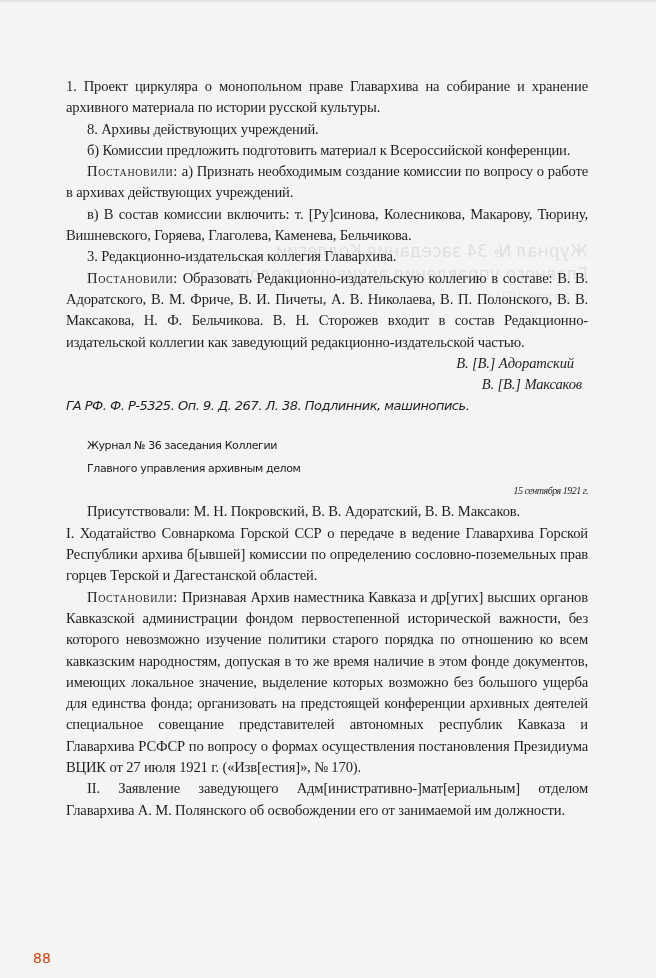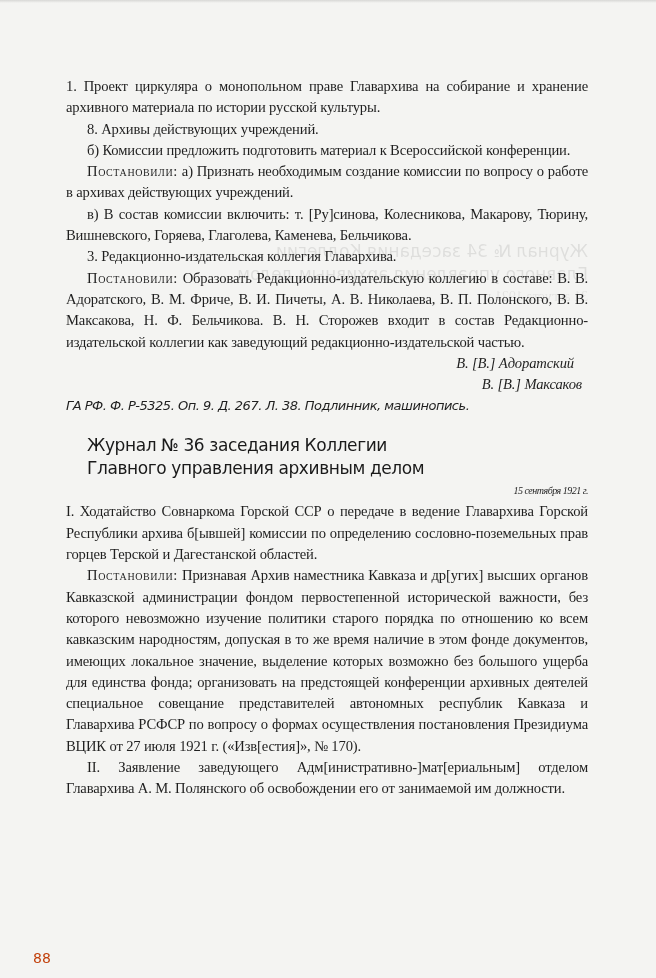--- a/index.html
+++ b/index.html
@@ -29,21 +29,21 @@
     .sig1 { margin-top: 4px; padding-right: 14px; }
     .sig2 { padding-right: 6px; }
     .source {
       margin-top: 30px; font-style: italic;
       font-family: "DejaVu Sans", sans-serif; font-size: 13px;
       letter-spacing: -0.5px;
       text-align: left;
     }
     .heading {
       margin-top: 18px; padding-left: 21px;
-      font-family: "DejaVu Sans", sans-serif; font-size: 17px;
+      font-family: "DejaVu Sans", sans-serif; font-size: 11px;
       line-height: 23px; letter-spacing: -0.4px; color: #1a1a1a;
       text-align: left;
     }
     .date {
       margin-top: 6px; text-align: right; font-style: italic;
       font-family: Liberation Serif, serif; font-size: 10px;
       letter-spacing: -0.5px; padding-right: 0;
     }
     .attendees { margin-top: 6px; }
     .item1 { margin-top: 12px; }
@@ -85,18 +85,19 @@
   <p class="indent"><span class="sc">Постановили:</span><span> Образовать Редакционно-издательскую коллегию в составе: В. В. Адоратского, В. М. Фриче, В. И. Пичеты, А. В. Николаева, В. П. Полонского, В. В. Максакова, Н. Ф. Бельчикова. В. Н. Сторожев входит в состав Редакционно-издательской коллегии как заведующий редакционно-издательской частью.</span></p>
   <p class="sig sig1">В. [В.] Адоратский</p>
   <p class="sig sig2">В. [В.] Максаков</p>
   <p class="source">ГА РФ. Ф. Р-5325. Оп. 9. Д. 267. Л. 38. Подлинник, машинопись.</p>
 
   <div class="heading">
     <div>Журнал № 36 заседания Коллегии</div>
     <div>Главного управления архивным делом</div>
   </div>
   <p class="date">15 сентября 1921 г.</p>
+  <p class="indent attendees">Присутствовали: М. Н. Покровский, В. В. Адоратский, В. В. Максаков.</p>
   <p class="item1">I. Ходатайство Совнаркома Горской ССР о передаче в ведение Главархива Горской Республики архива б[ывшей] комиссии по определению сословно-поземельных прав горцев Терской и Дагестанской областей.</p>
   <p class="indent"><span class="sc">Постановили:</span><span> Признавая Архив наместника Кавказа и др[угих] высших органов Кавказской администрации фондом первостепенной исторической важности, без которого невозможно изучение политики старого порядка по отношению ко всем кавказским народностям, допуская в то же время наличие в этом фонде документов, имеющих локальное значение, выделение которых возможно без большого ущерба для единства фонда; организовать на предстоящей конференции архивных деятелей специальное совещание представителей автономных республик Кавказа и Главархива РСФСР по вопросу о формах осуществления постановления Президиума ВЦИК от 27 июля 1921 г. («Изв[естия]», № 170).</span></p>
   <p class="indent">II. Заявление заведующего Адм[инистративно-]мат[ериальным] отделом Главархива А. М. Полянского об освобождении его от занимаемой им должности.</p>
 </div>
 
 <div class="page-number">88</div>
 
 </body></html>

